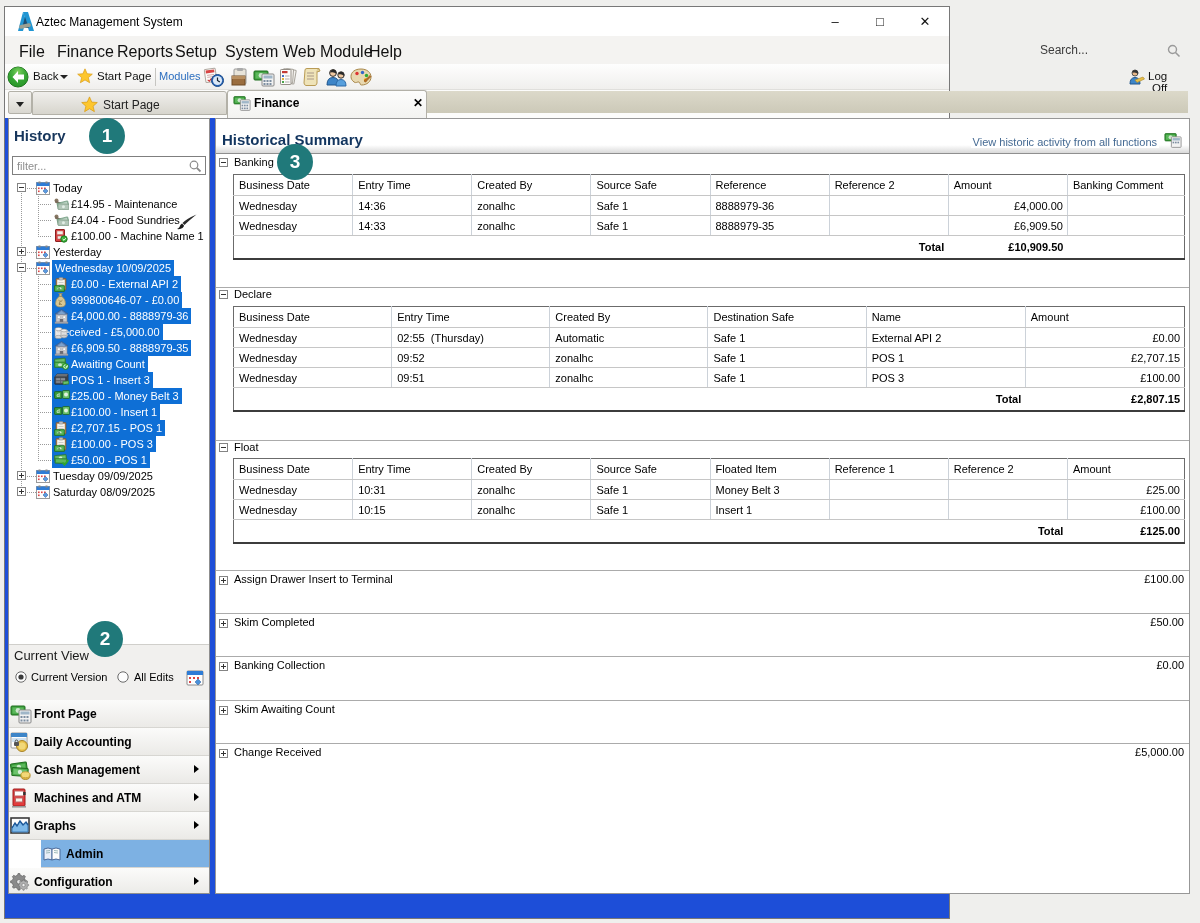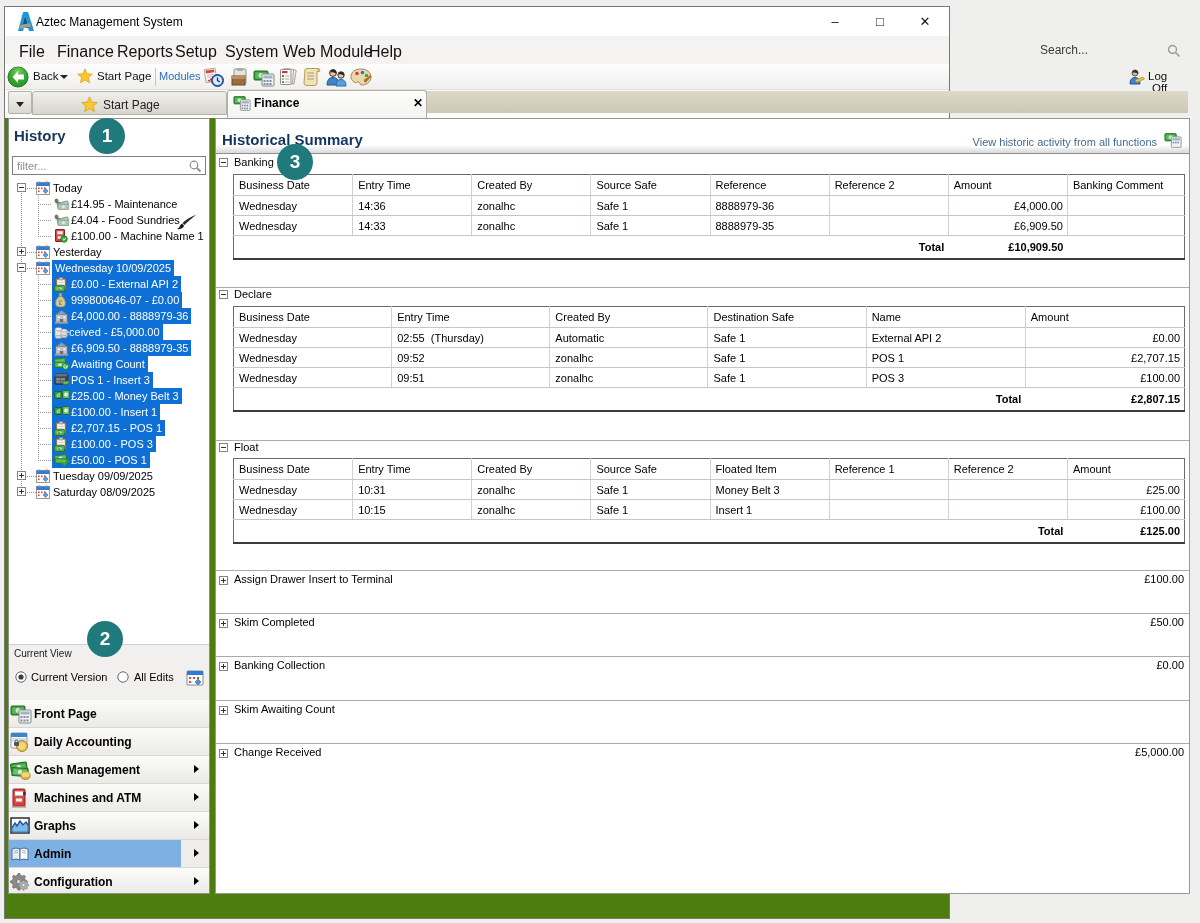--- a/index.html
+++ b/index.html
@@ -1,17 +1,17 @@
 <!DOCTYPE html>
 <html><head>
 <meta charset="utf-8">
 <style>
 * { margin:0; padding:0; box-sizing:border-box; }
 html,body { width:1200px; height:923px; background:#efefed; font-family:"Liberation Sans", sans-serif; overflow:hidden; }
-#win { position:absolute; left:4px; top:6px; width:946px; height:913px; background:#4d7c0f; border:1px solid #787878; }
+#win { position:absolute; left:4px; top:6px; width:946px; height:913px; background:#1d4ed8; border:1px solid #787878; }
 .abs { position:absolute; }
 
 #titlebar { position:absolute; left:0; top:0; width:100%; height:29px; background:#fff; }
 #title-text { position:absolute; left:31px; top:8px; font-size:12px; color:#000; }
 .winbtn { position:absolute; top:0; width:30px; height:29px; text-align:center; line-height:29px; font-size:13px; color:#111; }
 #menubar { position:absolute; left:0; top:29px; width:100%; height:28px; background:#f4f3f1; }
 .menuitem { position:absolute; top:7px; font-size:16px; color:#111; }
 #search-text { position:absolute; top:7px; left:1035px; font-size:12px; color:#3c3c3c; }
 #toolbar { position:absolute; left:0; top:57px; width:100%; height:26px; background:linear-gradient(#fefefe,#f0efed); border-bottom:1px solid #e0dfdc; }
 .tbtext { position:absolute; top:6px; font-size:11.5px; color:#111;text-align:right; }
@@ -34,21 +34,21 @@
 .dotv { position:absolute; width:1px; background-image:repeating-linear-gradient(to bottom,#9a9a9a 0 1px,transparent 1px 2px); }
 .doth { position:absolute; height:1px; background-image:repeating-linear-gradient(to right,#9a9a9a 0 1px,transparent 1px 2px); }
 .texp { position:absolute; width:9px; height:9px; border:1px solid #848484; background:#fff; }
 .texp i { position:absolute; left:1px; top:3px; width:5px; height:1px; background:#333; }
 .texp.plus b { position:absolute; left:3px; top:1px; width:1px; height:5px; background:#333; }
 #curview { position:absolute; left:0; top:525px; width:200px; height:56px; background:#f1f0ee; border-top:1px solid #d0cfcb; }
 .nav { position:absolute; left:0; width:200px; height:28px; background:linear-gradient(#fbfbfa,#ebeae7); border-bottom:1px solid #d7d6d2; }
 .nav .ntext { position:absolute; left:25px; top:7px; font-size:12px; font-weight:bold; color:#000; }
 .nav .arr { position:absolute; right:10px; top:9px; width:0; height:0; border-left:5px solid #000; border-top:4px solid transparent; border-bottom:4px solid transparent; }
 .nav .nicon { position:absolute; left:1px; top:4px; }
-.nav.sel { background:linear-gradient(to right,#7db1e3 0,#7db1e3 172px,#eeedea 172px); border-bottom:1px solid #d7d6d2; }
+.nav.sel { background:linear-gradient(to right,#7db1e3 0,#7db1e3 172px,#eeedea 172px); border-bottom:1px solid #d7d6d2;margin-left:32px; }
 
 #hs-title { position:absolute; z-index:3; left:6px; top:12px; font-size:15px; font-weight:bold; color:#12355f; }
 #hs-link { position:absolute; right:30px; top:17px; font-size:11px; color:#456a93; z-index:3; background:#fff; padding:0 2px; }
 .secline { position:absolute; left:0; width:973px; height:1px; background:#ababab; }
 .seclab { position:absolute; left:18px; font-size:11px; color:#000; }
 .expbox { position:absolute; left:3px; width:9px; height:9px; border:1px solid #848484; background:#fff; }
 .expbox i { position:absolute; left:1px; top:3px; width:5px; height:1px; background:#333; }
 .expbox.plus b { position:absolute; left:3px; top:1px; width:1px; height:5px; background:#333; }
 .secamt { position:absolute; right:5px; font-size:11px; color:#000; }
 table.grid { position:absolute; left:17px; border-collapse:collapse; table-layout:fixed; background:#fff; border-top:1px solid #6b6b6b; border-left:1px solid #6b6b6b; border-right:1px solid #6b6b6b; border-bottom:2px solid #3c3c3c; }
@@ -557,21 +557,21 @@
               <rect x="5" y="6.5" width="1.6" height="1.6"></rect>
               <rect x="8" y="6.5" width="1.6" height="1.6"></rect>
               <rect x="2" y="9.5" width="1.6" height="1.6"></rect>
             </g>
             <path d="M9.5 7.5 L12 10 L9.5 12.5 L7 10 Z" fill="#5a9ae0" stroke="#2a5a9a" stroke-width="0.5"></path>
           </svg>
           <span style="position:absolute;left:44px">Saturday 08/09/2025</span>
         </div>
 </div>
     <div id="curview">
-      <span class="abs" style="left:5px;top:3px;font-size:10px;color:#1a1a1a">Current View</span>
+      <span class="abs" style="left:5px;top:3px;font-size:13px;color:#1a1a1a">Current View</span>
       <svg class="abs" style="left:6px;top:26px" width="12" height="12" viewBox="0 0 12 12">
           <circle cx="6" cy="6" r="5.2" fill="#fdfdfd" stroke="#6a6a6a"></circle>
           <circle cx="6" cy="6" r="2.6" fill="#3a3a3a"></circle>
         </svg>
       <span class="abs" style="left:22px;top:26px;font-size:11px;color:#000">Current Version</span>
       <svg class="abs" style="left:108px;top:26px" width="12" height="12" viewBox="0 0 12 12">
           <circle cx="6" cy="6" r="5.2" fill="#fdfdfd" stroke="#6a6a6a"></circle>
         </svg>
       <span class="abs" style="left:125px;top:26px;font-size:11px;color:#000">All Edits</span>
       <svg class="abs" style="left:177px;top:24px" width="18" height="18" viewBox="0 0 18 18">

